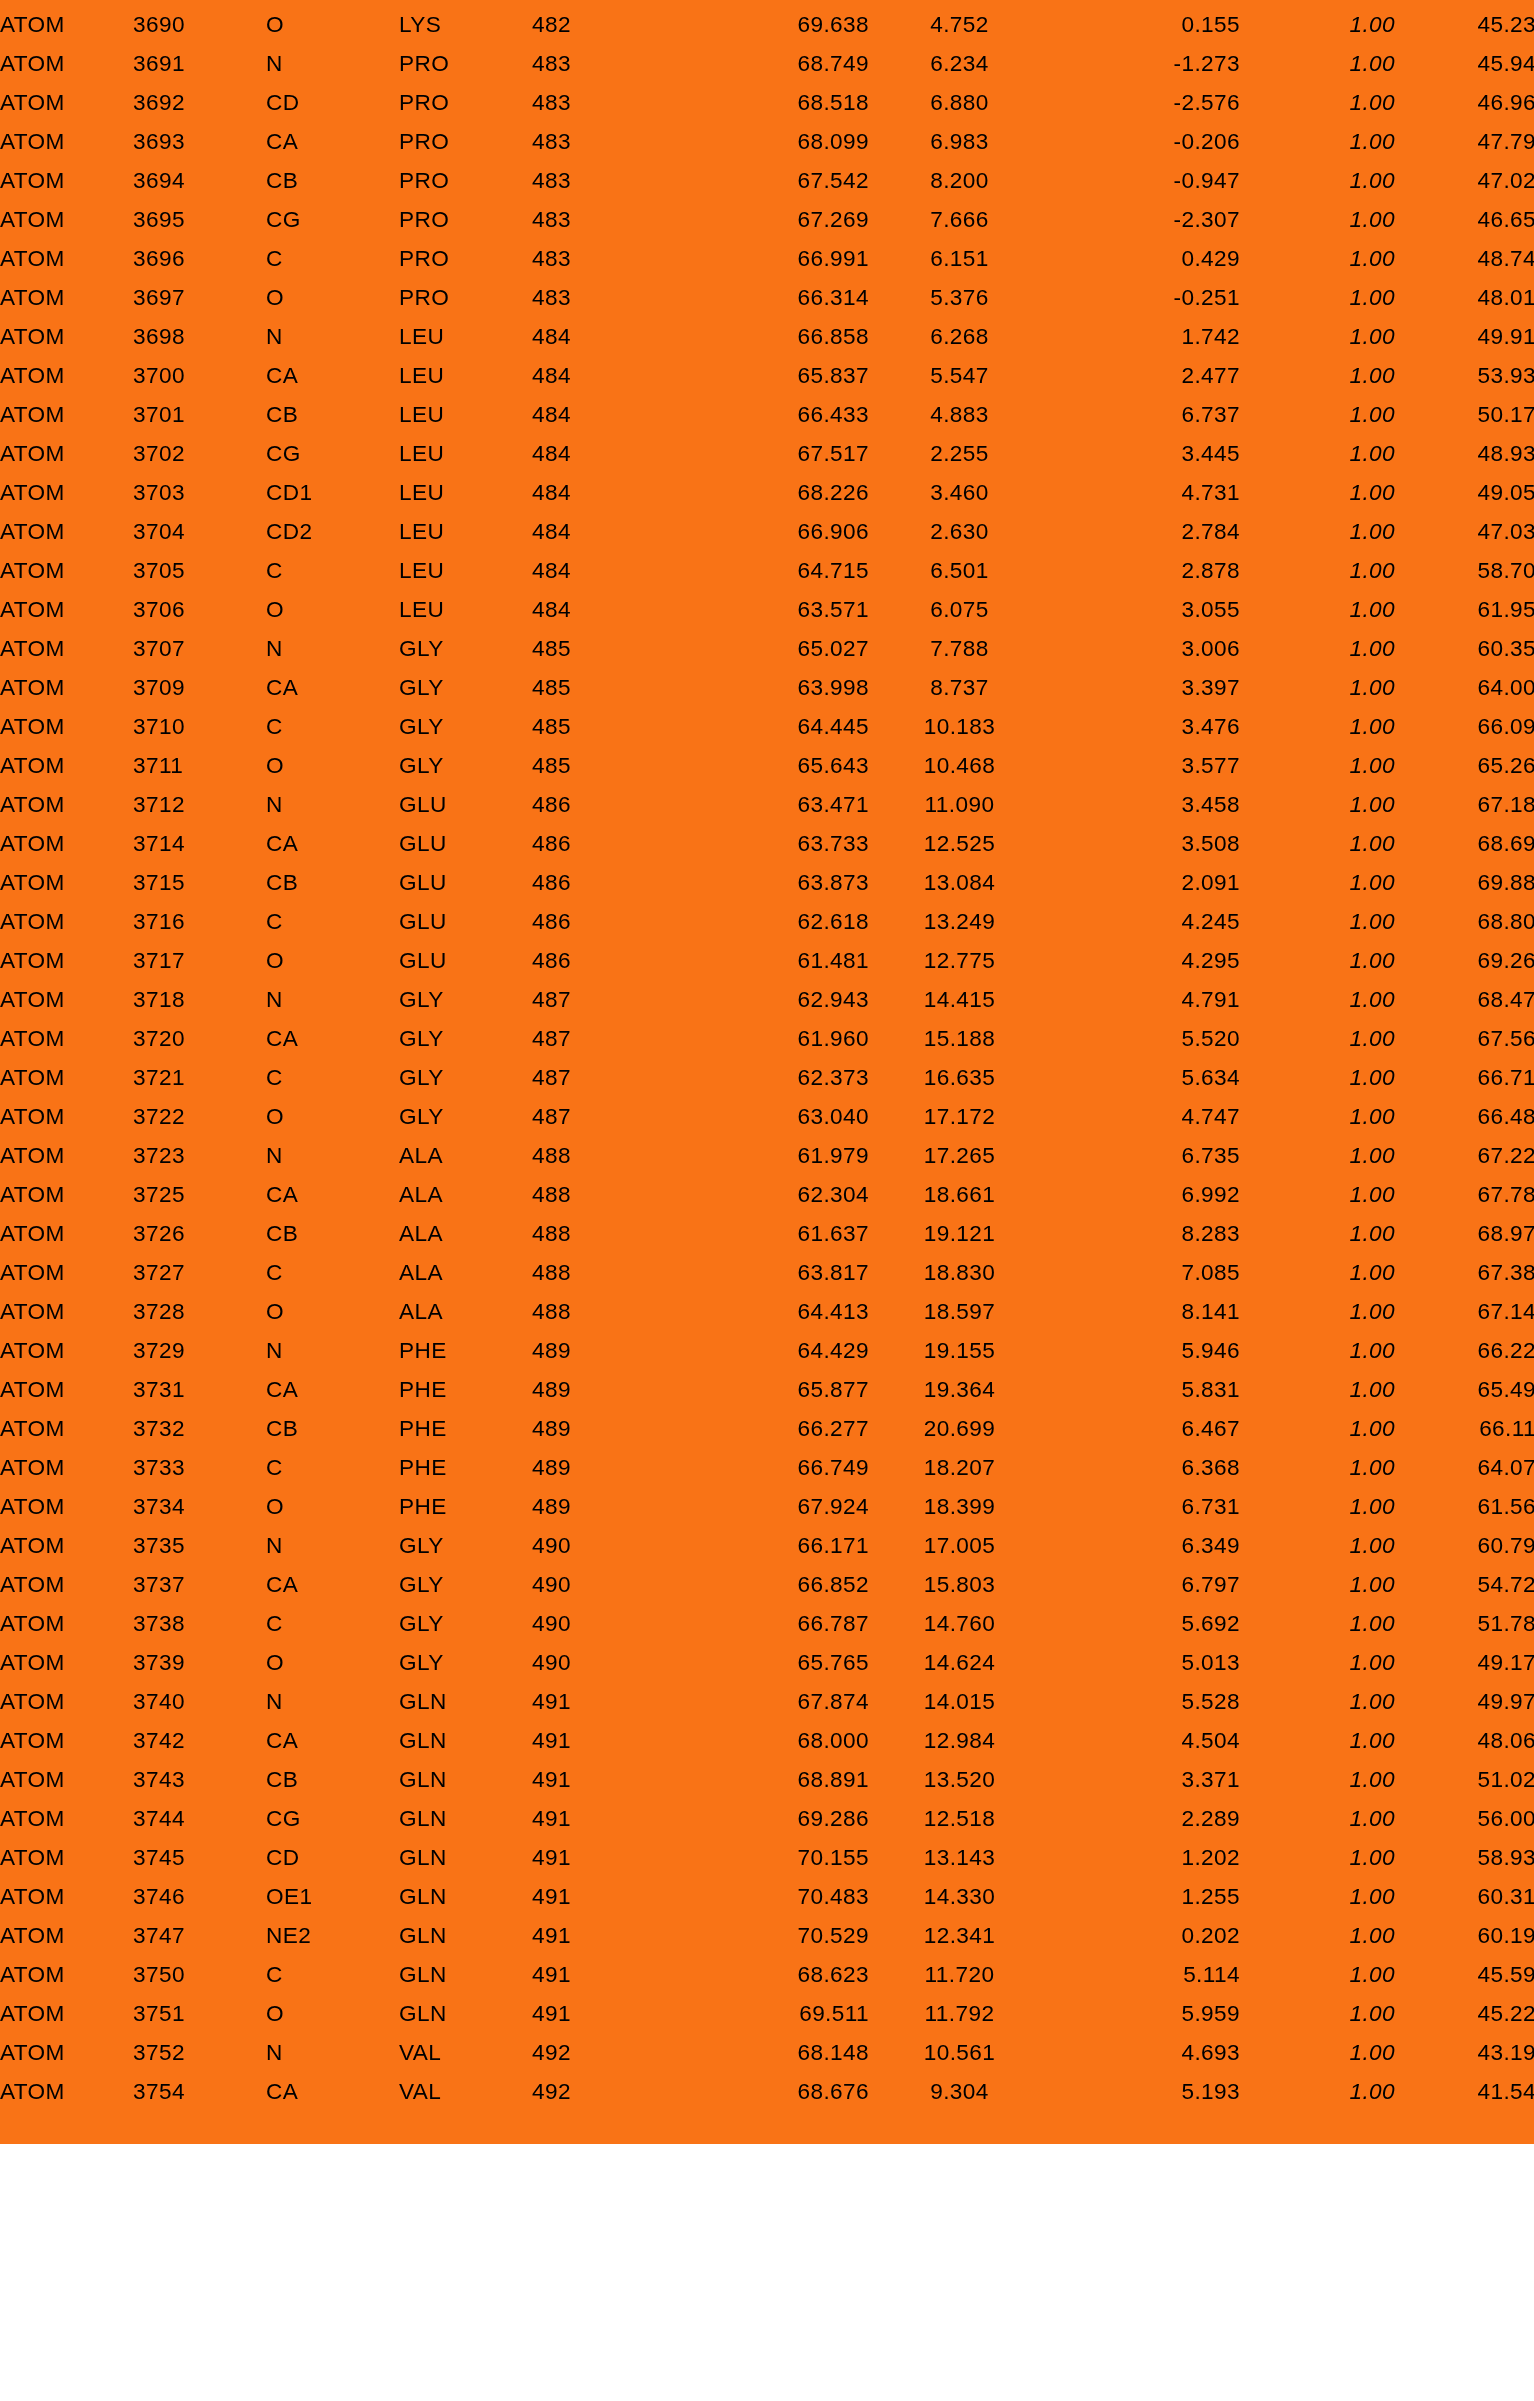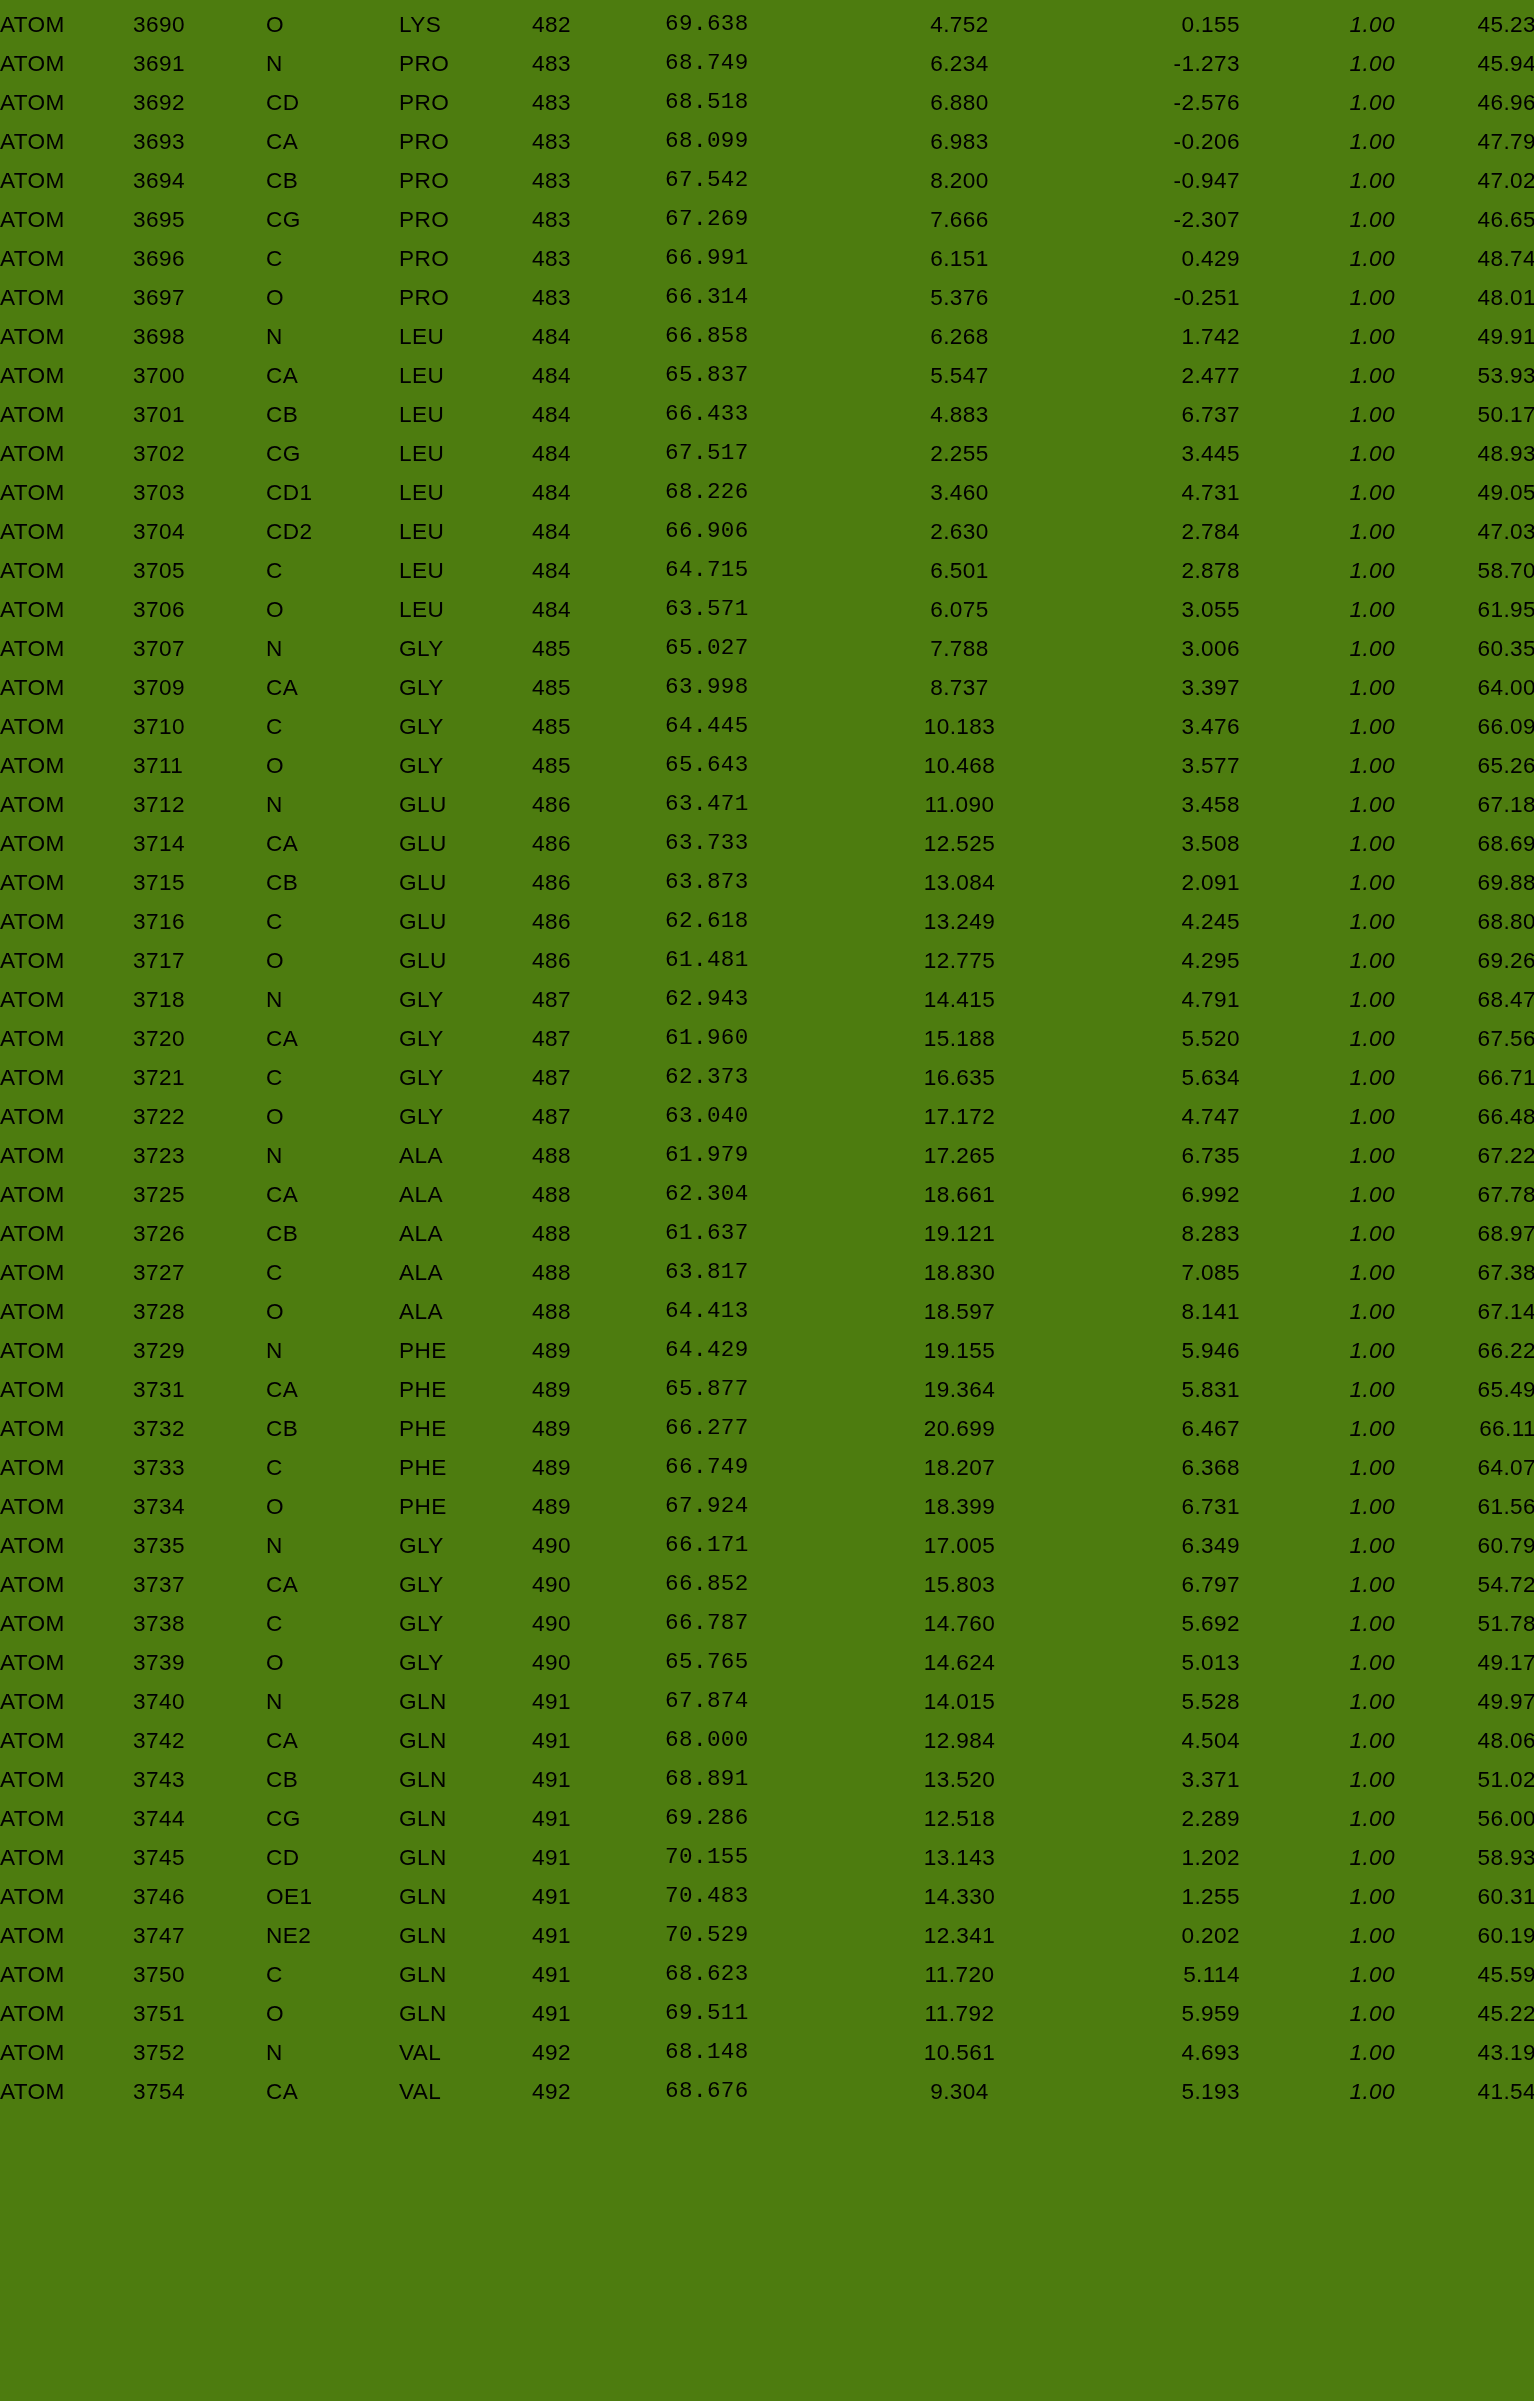--- a/index.html
+++ b/index.html
@@ -10,22 +10,22 @@
   body {
     width: 1535px;
     height: 2401px;
     font-family: "Liberation Sans", sans-serif;
     color: #000000;
     overflow: hidden;
   }
   #page {
     position: relative;
     width: 1535px;
-    height: 2401px;
-    background: #4d7c0f;
+    height: 2144px;
+    background: #f97316;
     box-sizing: border-box;
     padding: 5.3px 0 0 0;
   }
   table.atom-table {
     border-collapse: collapse;
     border-spacing: 0;
     width: 1535px;
     table-layout: fixed;
     font-family: "Liberation Sans", sans-serif;
     font-size: 22.6px;
@@ -40,21 +40,21 @@
     white-space: nowrap;
     line-height: 39px;
     height: 39px;
   }
   
   td.c-record   { width: 133px; text-align: left;  padding-left: 16px; }
   td.c-serial   { width: 133px; text-align: left;  padding-left: 8.9px; }
   td.c-atom     { width: 133px; text-align: left;  padding-left: 12.4px; }
   td.c-res      { width: 133px; text-align: left;  padding-left: 14px; }
   td.c-seq      { width: 133px; text-align: left;  padding-left: 8.9px; }
-  td.c-x        { width: 204px; text-align: left; padding-right: 37px; font-family: Liberation Mono, monospace; }
+  td.c-x        { width: 204px; text-align: right; padding-right: 37px; }
   td.c-y        { width: 181px; text-align: center; padding-right: 35px; }
   td.c-z        { width: 190px; text-align: right; padding-right: 32px; }
   td.c-occ      { width: 155px; text-align: right; padding-right: 35px; font-style: italic; }
   td.c-bfac     { width: 141px; text-align: right; padding-right: 19.5px; }
 </style>
 </head>
 <body>
 
 <div id="page">
   <table class="atom-table">

